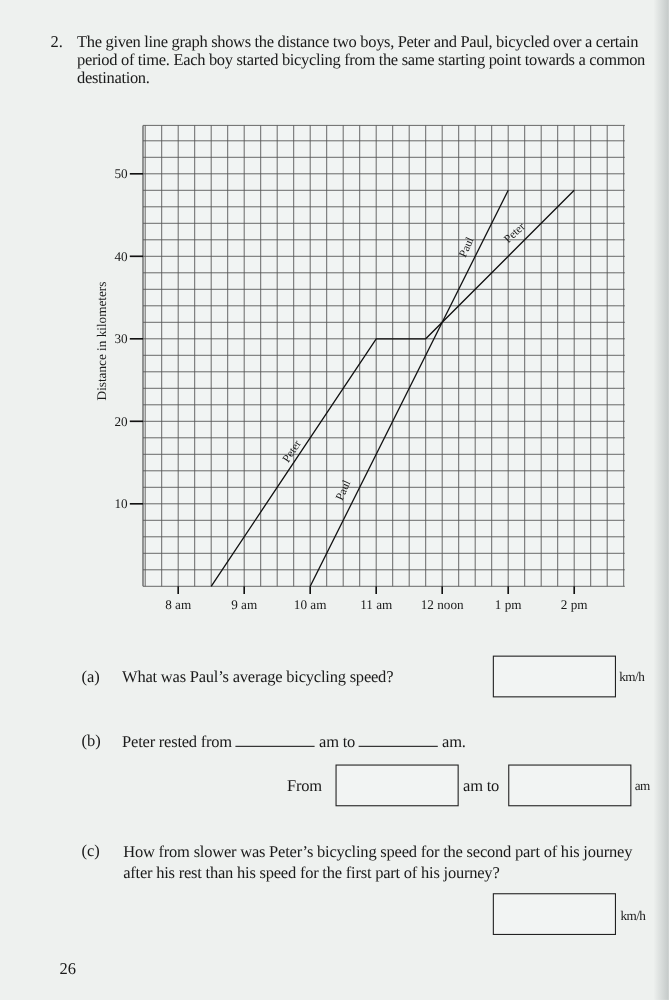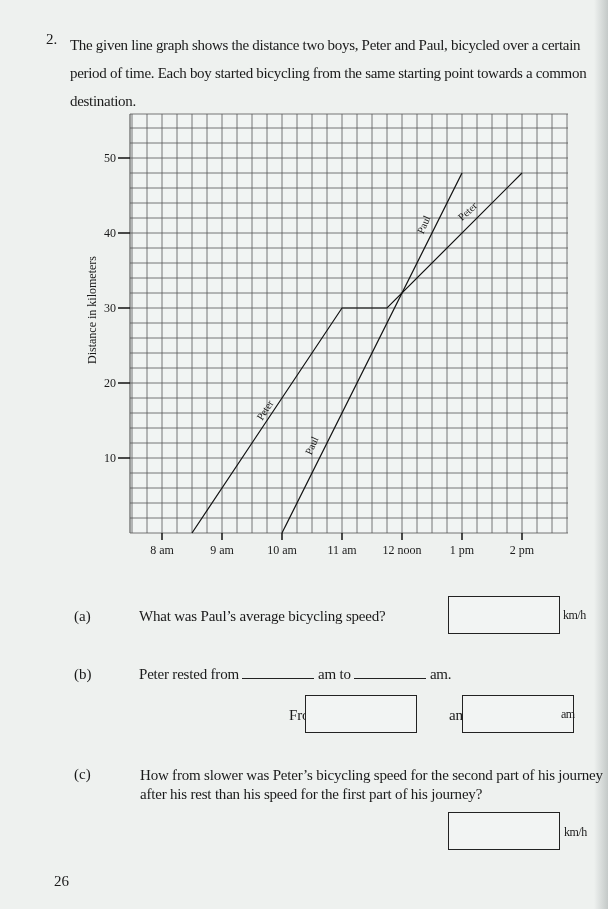--- a/index.html
+++ b/index.html
@@ -7,24 +7,24 @@
     width: 608px; height: 909px; overflow: hidden; position: relative;
     background: #eef1ef;
     font-family: "Liberation Serif", "DejaVu Serif", serif;
     color: #1a1a1a;
   }
   .page-shade {
     position: absolute; right: 0; top: 0; width: 14px; height: 909px;
     background: linear-gradient(to right, rgba(200,205,205,0) 0%, #c4c9c8 100%);
   }
   .q-num { position: absolute; left: 46px; top: 31px; font-size: 15px; }
-  .q-text { position: absolute; left: 70px; top: 31px; width: 528px; font-size: 15px; line-height: 28px; letter-spacing: -0.3px; }
+  .q-text { position: absolute; left: 70px; top: 31px; width: 528px; font-size: 15px; line-height: 16px; letter-spacing: -0.3px; }
   svg.chart { position: absolute; left: 0; top: 0; }
   .part-label { position: absolute; font-size: 15px; }
-  .part-text { position: absolute; font-size: 15px; letter-spacing: -0.2px; margin-left: 28px; }
+  .part-text { position: absolute; font-size: 15px; letter-spacing: -0.2px; }
   .answer-box { position: absolute; border: 1.5px solid #222; background: #f2f4f3; }
   .unit { position: absolute; font-size: 12px; letter-spacing: -0.5px; }
   .blank { display: inline-block; border-bottom: 1px solid #222; width: 72px; height: 12px; vertical-align: baseline; }
   .page-num { position: absolute; left: 38px; top: 873px; font-size: 15px; margin-left: 16px; }
 </style>
 </head>
 <body>
 
 <div class="page-shade"></div>
 
@@ -136,20 +136,20 @@
   <span>Peter rested from</span>
   <span class="blank"></span>
   <span>am to</span>
   <span class="blank"></span>
   <span>am.</span>
 </div>
 <div class="part-text" style="left:261px; top:707px;">From</div>
 <div class="answer-box" style="left:305px; top:695px; width:110px; height:36px;"><span></span></div>
 <div class="part-text" style="left:421px; top:707px;">am to</div>
 <div class="answer-box" style="left:462px; top:695px; width:110px; height:36px;"><span></span></div>
-<div class="unit" style="left:561px; top:707px;">am</div>
+<div class="unit" style="left:577px; top:707px;">am</div>
 
 <div class="part-label" style="left:74px; top:766px;">(c)</div>
 <div class="part-text" style="left:112px; top:766px; width:486px; line-height:19px;">How from slower was Peter’s bicycling speed for the second part of his journey after his rest than his speed for the first part of his journey?</div>
 <div class="answer-box" style="left:448px; top:812px; width:110px; height:36px;"><span></span></div>
 <div class="unit" style="left:564px; top:825px;">km/h</div>
 
 <div class="page-num">26</div>
 
 </body></html>

